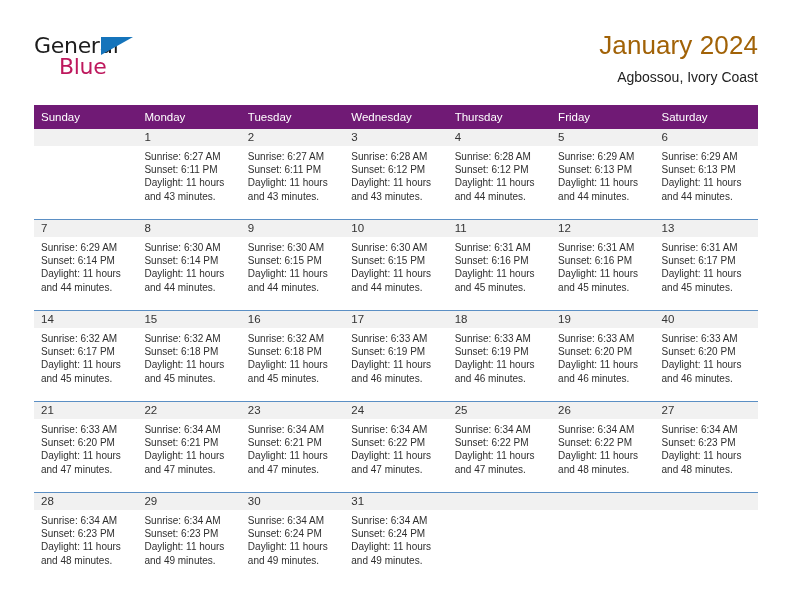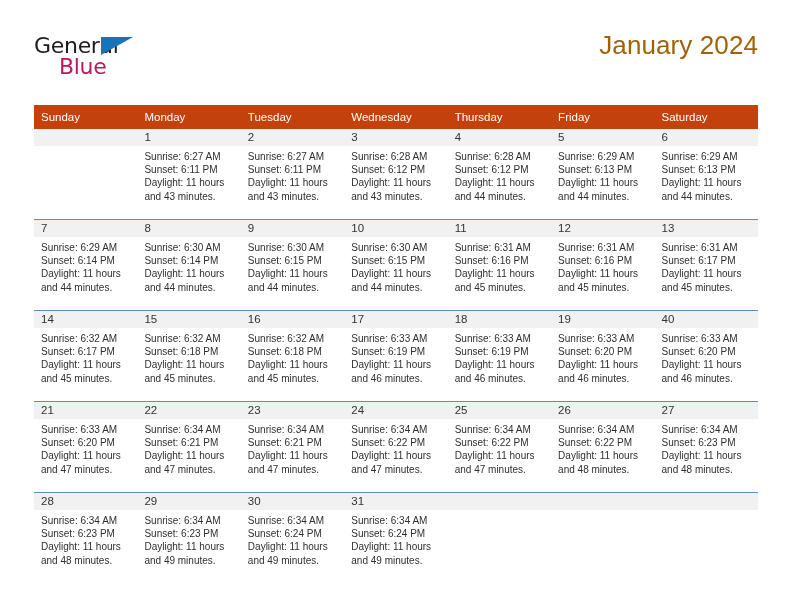--- a/index.html
+++ b/index.html
@@ -93,21 +93,21 @@
   .calendar {
     position: absolute;
     left: 34px;
     top: 105px;
     width: 724px;
     border-collapse: collapse;
     table-layout: fixed;
   }
 
   .calendar th {
-    background: #c2410c;
+    background: #701a75;
     color: #ffffff;
     font-size: 11.5px;
     font-weight: 400;
     text-align: left;
     padding: 6px 0 6px 7px;
     height: 12px;
     line-height: 12px;
     border: none;
   }
 
@@ -158,20 +158,21 @@
   <div class="header">
 
     <div class="logo">
       <span class="logo-general">General</span>
       <span class="logo-triangle"></span>
       <span class="logo-blue">Blue</span>
     </div>
 
     <div class="titles">
       <div class="cal-title">January 2024</div>
+      <div class="cal-subtitle">Agbossou, Ivory Coast</div>
     </div>
 
   </div>
 
   <table class="calendar">
     <thead>
       <tr id="weekday-header-row">
           <th>Sunday</th>
           <th>Monday</th>
           <th>Tuesday</th>

